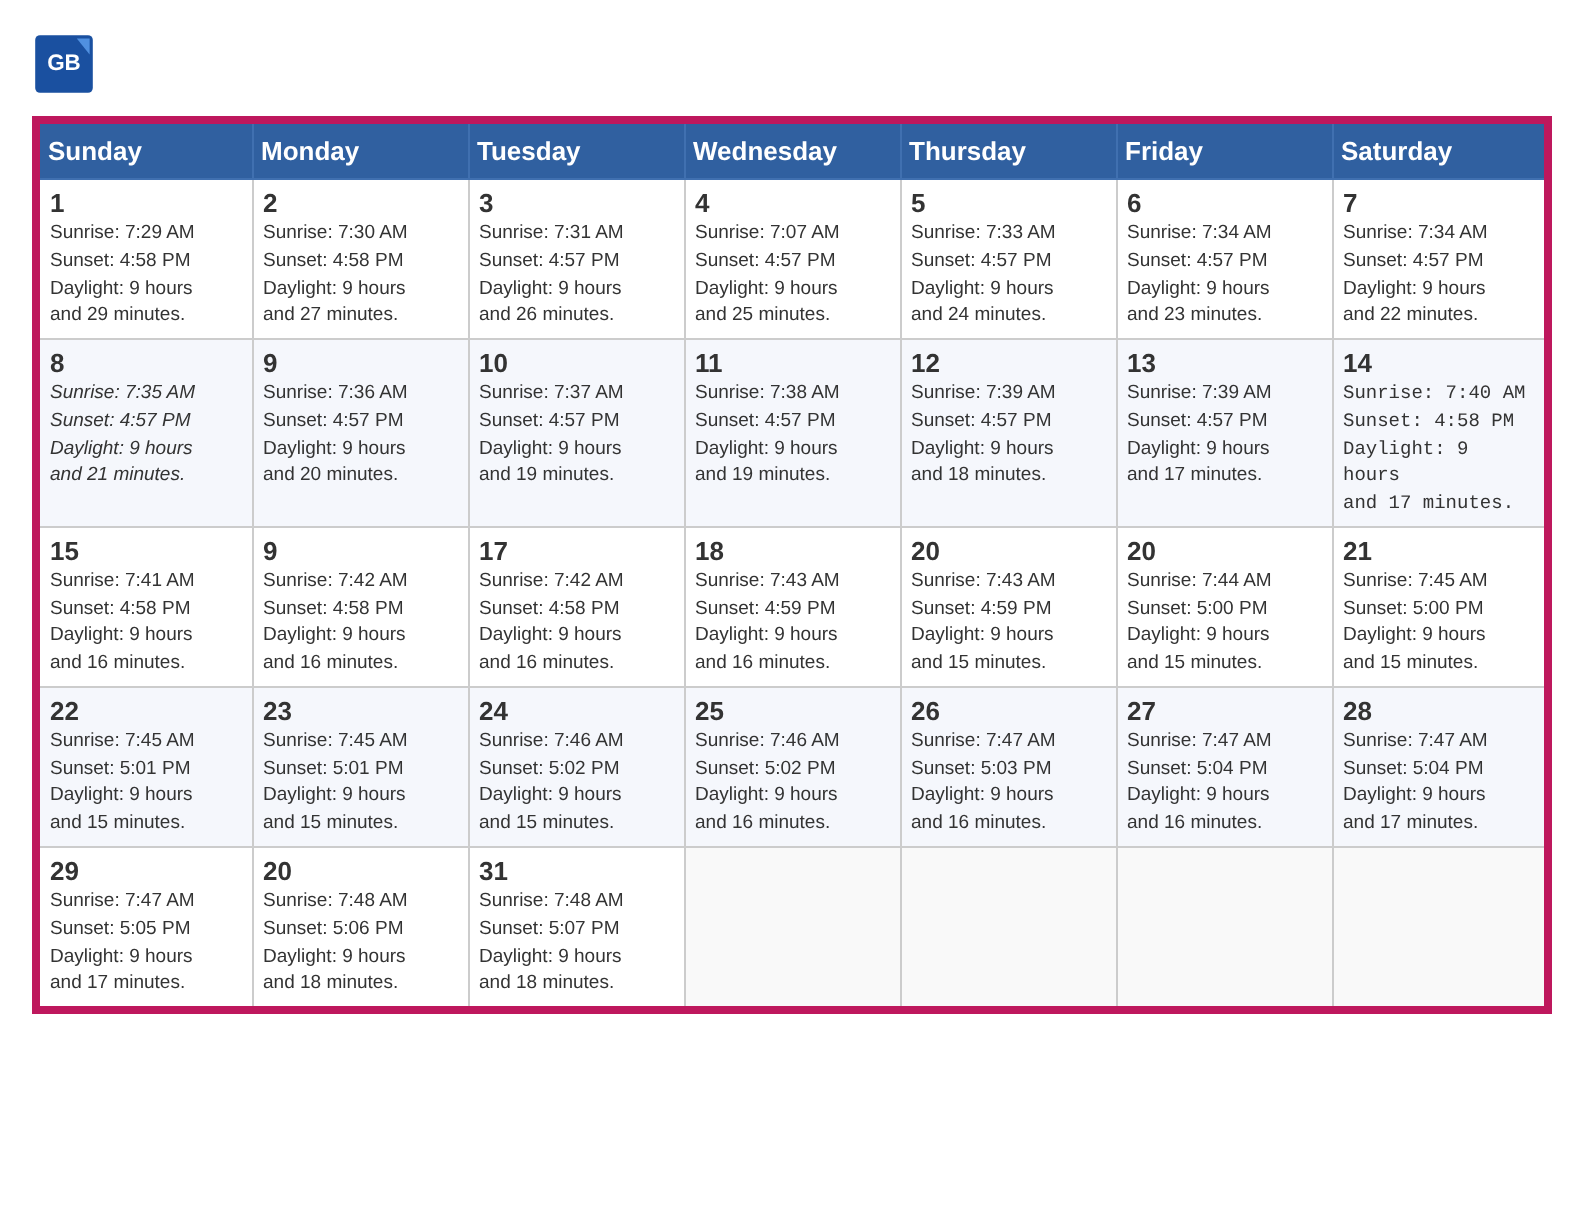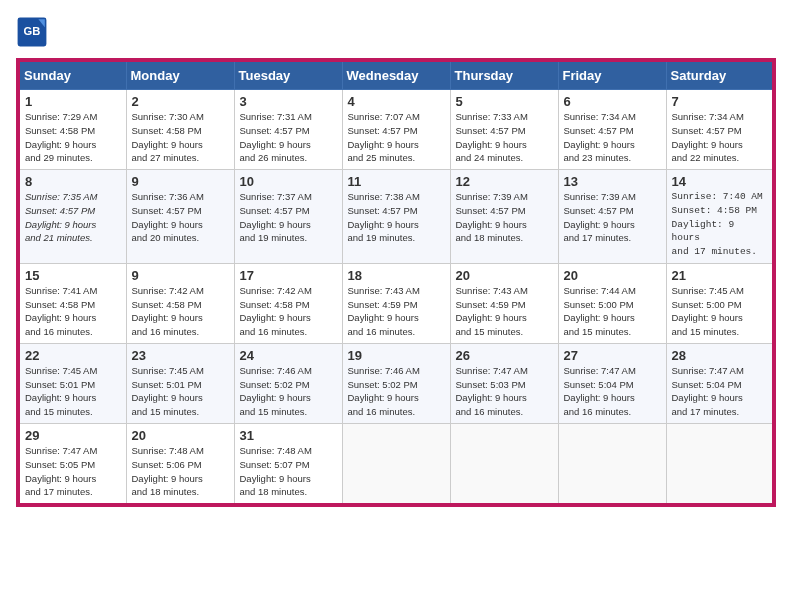--- a/index.html
+++ b/index.html
@@ -299,21 +299,21 @@
 and 15 minutes.</div>
           </td>
           <td>
             <span class="day-number">24</span>
             <div class="day-info" style="white-space: pre-line;">Sunrise: 7:46 AM
 Sunset: 5:02 PM
 Daylight: 9 hours
 and 15 minutes.</div>
           </td>
           <td>
-            <span class="day-number">19</span>
+            <span class="day-number">25</span>
             <div class="day-info" style="white-space: pre-line;">Sunrise: 7:46 AM
 Sunset: 5:02 PM
 Daylight: 9 hours
 and 16 minutes.</div>
           </td>
           <td>
             <span class="day-number">26</span>
             <div class="day-info" style="white-space: pre-line;">Sunrise: 7:47 AM
 Sunset: 5:03 PM
 Daylight: 9 hours

